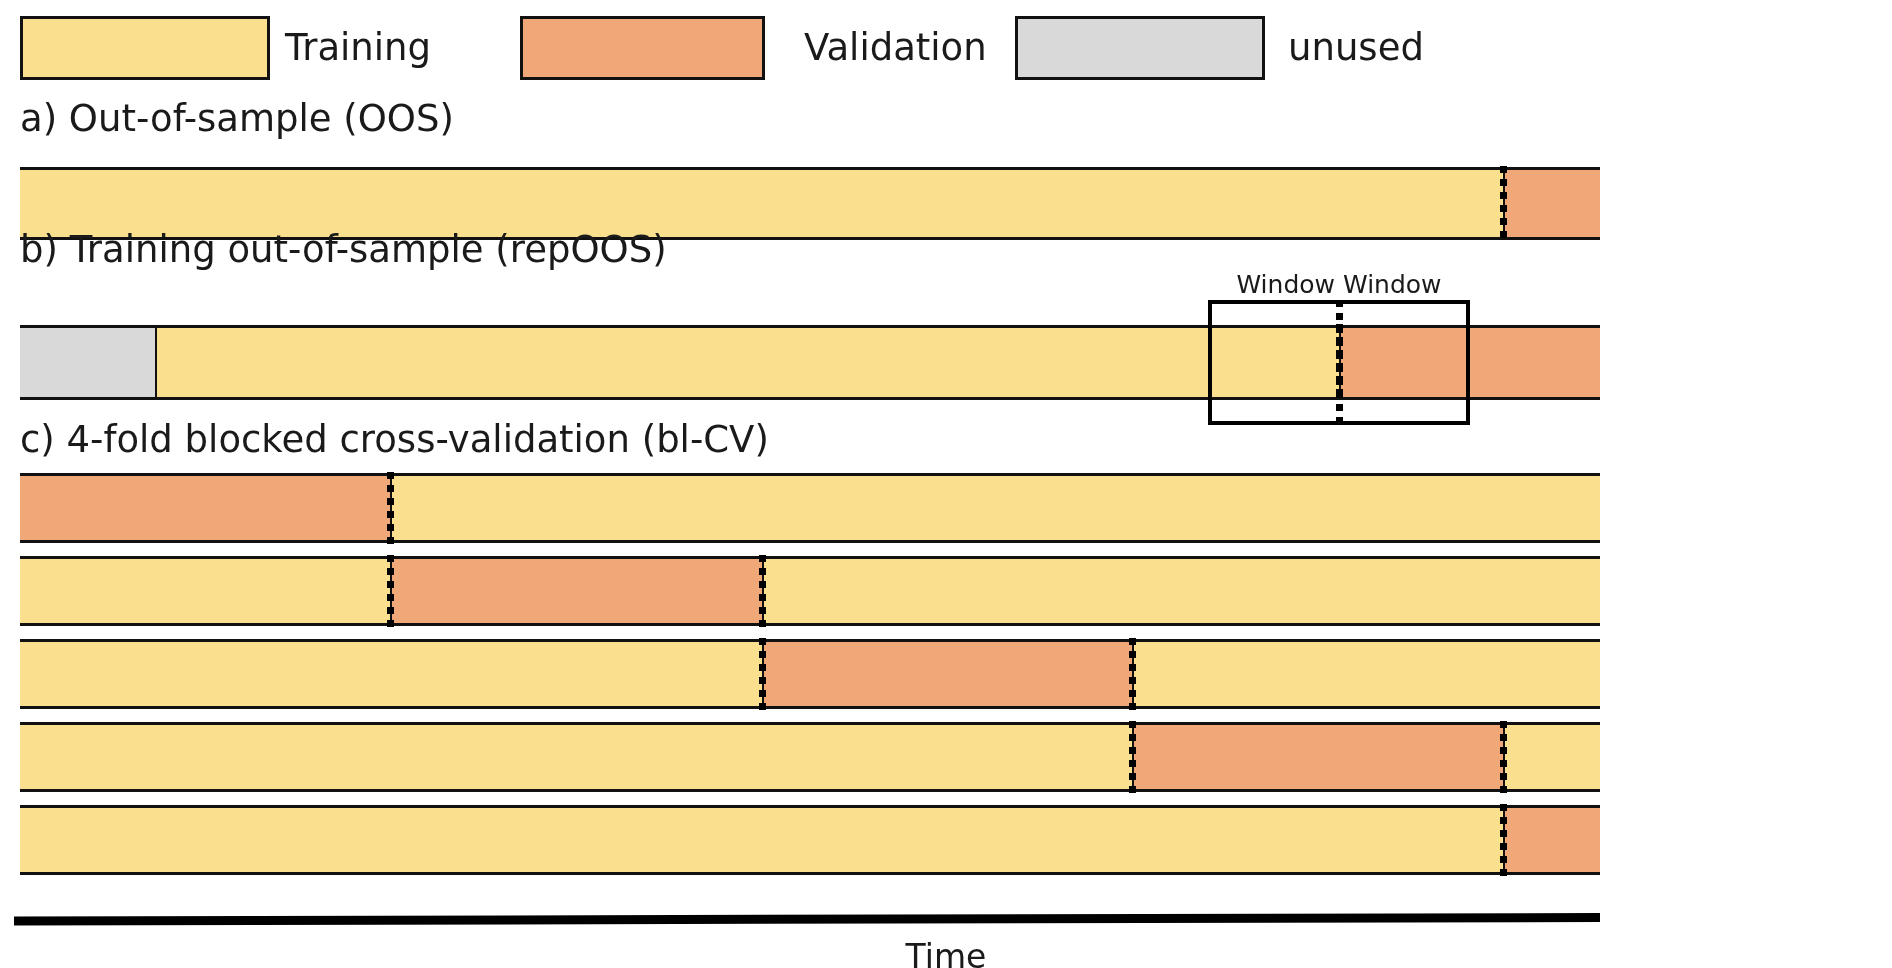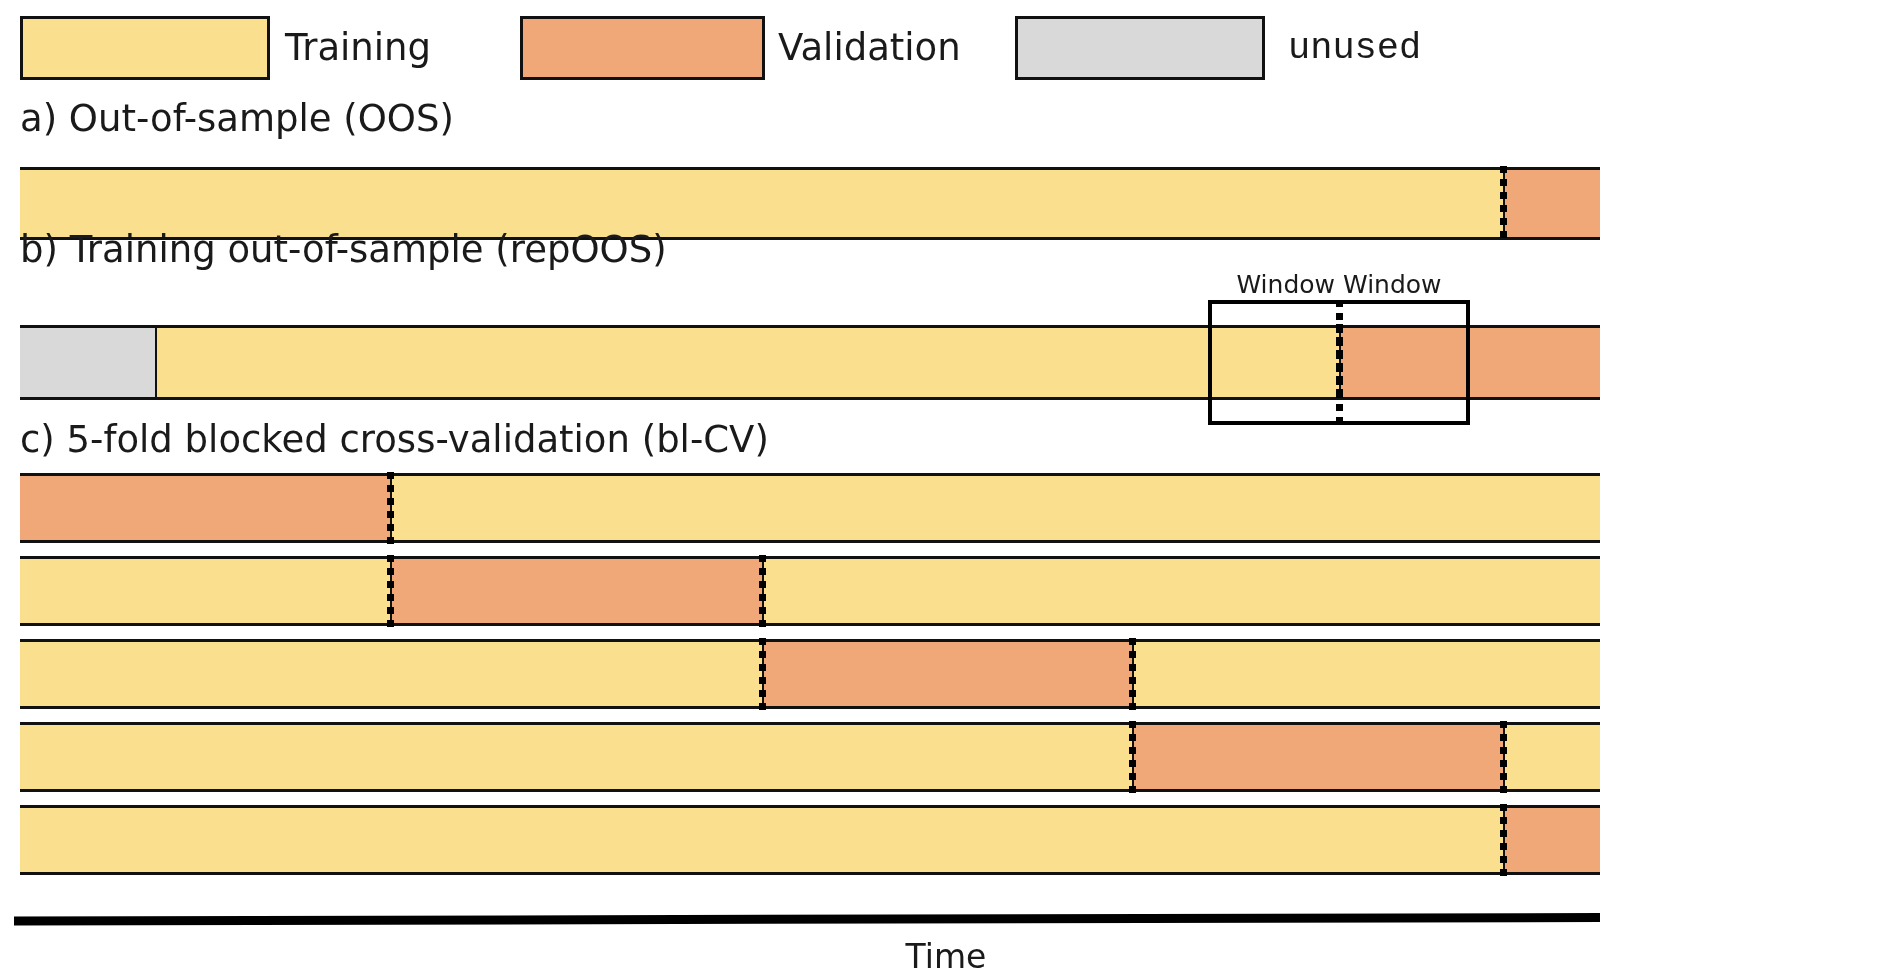--- a/index.html
+++ b/index.html
@@ -117,44 +117,44 @@
 </style>
 </head>
 <body>
 
 <div id="canvas">
 
   <div id="legend">
       <div class="legend-swatch" style="left: 20px; width: 250px; background: rgb(250, 223, 142);"></div>
       <div class="legend-label" style="left: 285px;">Training</div>
       <div class="legend-swatch" style="left: 520px; width: 245px; background: rgb(240, 168, 120);"></div>
-      <div class="legend-label" style="left: 778px;">Validation</div>
+      <div class="legend-label" style="left: 804px;">Validation</div>
       <div class="legend-swatch" style="left: 1015px; width: 250px; background: rgb(217, 217, 217);"></div>
-      <div class="legend-label" style="left: 1288px; font-family: Liberation Mono, monospace;">unused</div>
+      <div class="legend-label" style="left: 1288px;">unused</div>
     </div>
 
   <div id="panels">
       <div class="panel-caption" style="top: 100px;">a) Out-of-sample (OOS)</div>
       <div class="bar" style="top: 167px; height: 73px;">
         <div class="seg" style="left: -3px; width: 1483.07px; background: rgb(250, 223, 142);"></div>
         <div class="seg" style="left: 1480.07px; width: 371.928px; background: rgb(240, 168, 120); border-left: 2px solid rgb(17, 17, 17);"></div>
       </div>
       <div class="split-dots" style="left: 1500.07px; top: 166px; height: 75px;"></div>
       <div class="panel-caption" style="top: 231px;">b) Training out-of-sample (repOOS)</div>
       <div class="bar" style="top: 325px; height: 75px;">
         <div class="seg" style="left: -3px; width: 135.044px; background: rgb(217, 217, 217);"></div>
         <div class="seg" style="left: 132.044px; width: 1184.05px; background: rgb(250, 223, 142); border-left: 2px solid rgb(17, 17, 17);"></div>
         <div class="seg" style="left: 1316.09px; width: 393.074px; background: rgb(240, 168, 120); border-left: 2px solid rgb(17, 17, 17);"></div>
         <div class="seg" style="left: 1709.16px; width: 142.835px; background: rgb(217, 217, 217); border-left: 2px solid rgb(17, 17, 17);"></div>
       </div>
       <div class="split-dots" style="left: 1336.09px; top: 324px; height: 77px;"></div>
       <div class="split-window-box" style="left: 1208px; top: 300px; width: 262px; height: 125px;"></div>
       <div class="split-window-label" style="left: 1208px; width: 262px; top: 272px;">Window Window</div>
       <div class="split-dots" style="left: 1336.09px; top: 300px; height: 125px;"></div>
-      <div class="panel-caption" style="top: 421px;">c) 5-fold blocked cross-validation (bl-CV)</div>
+      <div class="panel-caption" style="top: 421px;">c) 4-fold blocked cross-validation (bl-CV)</div>
       <div class="bar" style="top: 473px; height: 70px;">
         <div class="seg" style="left: -3px; width: 370.072px; background: rgb(240, 168, 120);"></div>
         <div class="seg" style="left: 367.072px; width: 1484.93px; background: rgb(250, 223, 142); border-left: 2px solid rgb(17, 17, 17);"></div>
       </div>
       <div class="split-dots" style="left: 387.072px; top: 472px; height: 72px;"></div>
       <div class="bar" style="top: 556px; height: 70px;">
         <div class="seg" style="left: -3px; width: 370.072px; background: rgb(250, 223, 142);"></div>
         <div class="seg" style="left: 367.072px; width: 371.928px; background: rgb(240, 168, 120); border-left: 2px solid rgb(17, 17, 17);"></div>
         <div class="seg" style="left: 739px; width: 1113px; background: rgb(250, 223, 142); border-left: 2px solid rgb(17, 17, 17);"></div>
       </div>

